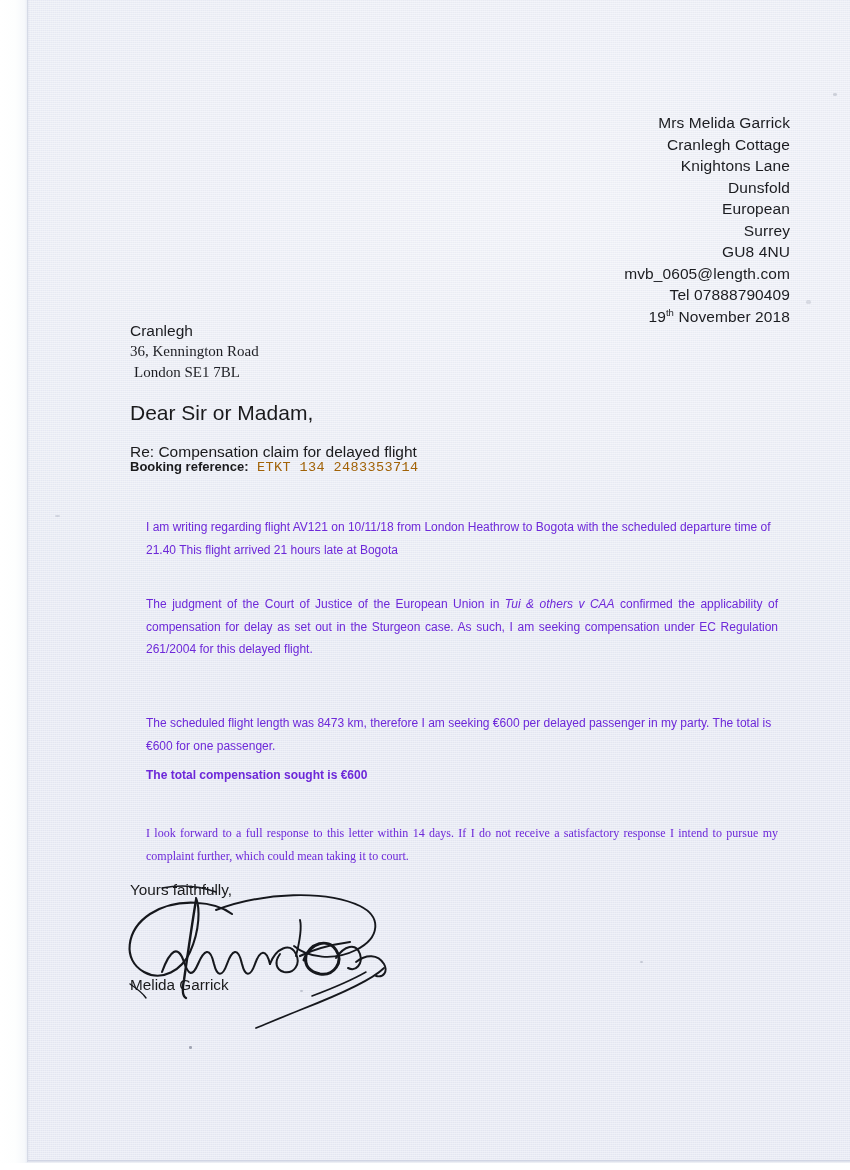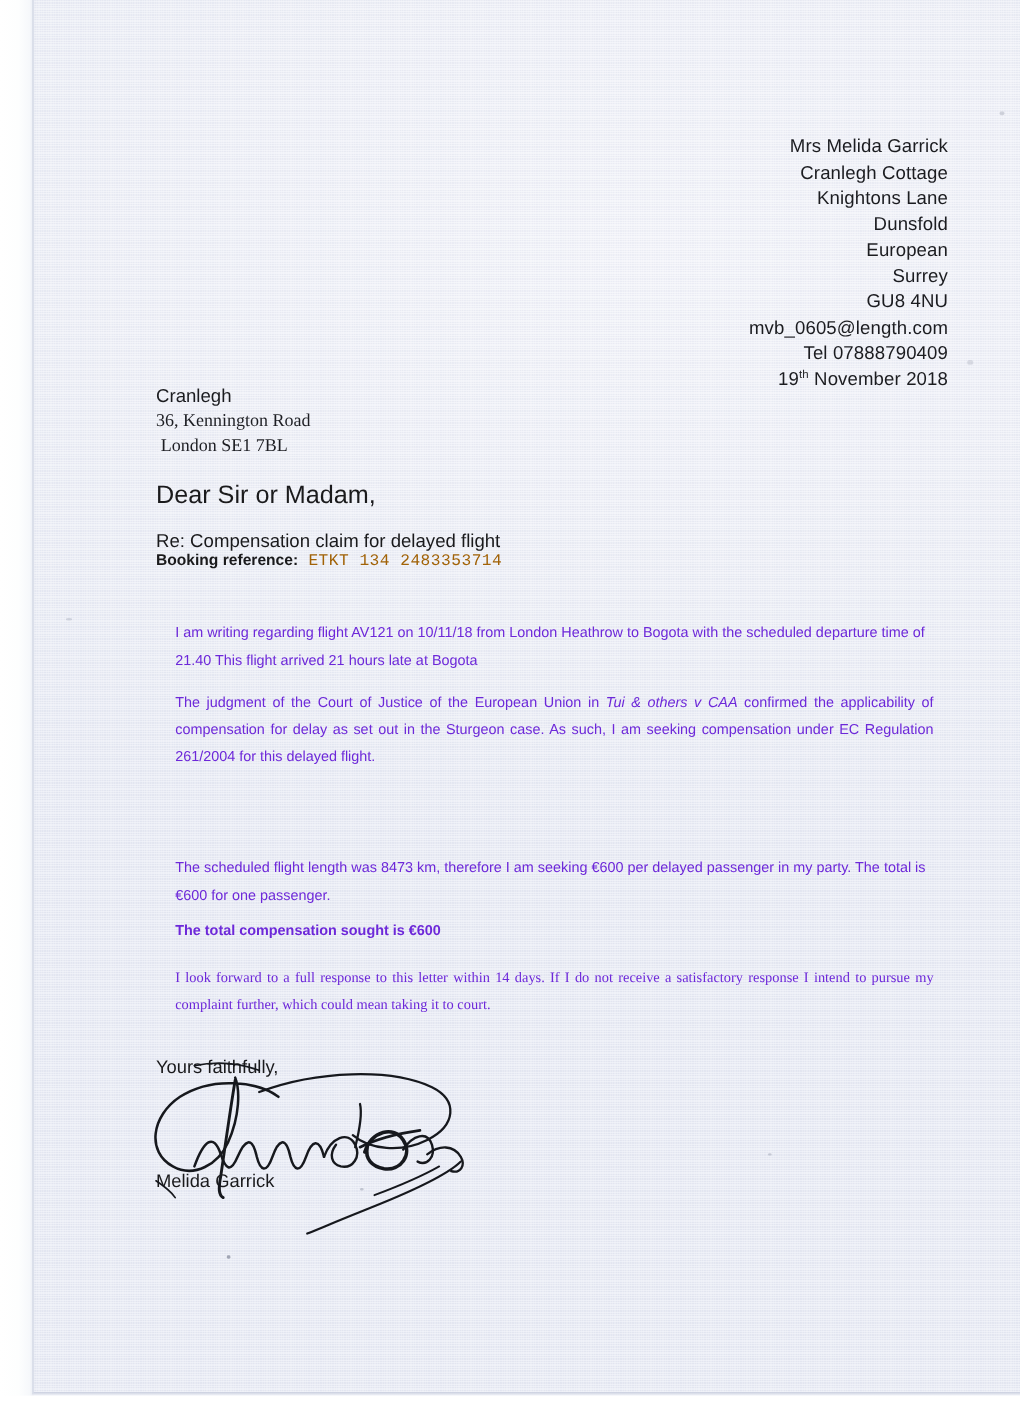--- a/index.html
+++ b/index.html
@@ -131,21 +131,21 @@
 
   
   .para {
     position: absolute;
     left: 146px;
     width: 632px;
     font-size: 12px;
     line-height: 22.5px;
     color: #6d28d9;
   }
-  .para.justify { text-align: justify; text-align-last: left; }
+  .para.justify { text-align: justify; text-align-last: left; margin-top: 19px; }
   .para i { font-style: italic; }
 
   #p1 { top: 516px; }
   #p2 { top: 574px; }
   #p3 { top: 668px; }
   #p4 { top: 712px; }
   #p5 { top: 764px; font-weight: bold; }
   #p6 { top: 803px; font-family: Liberation Serif, serif; }
 
   #closing {

